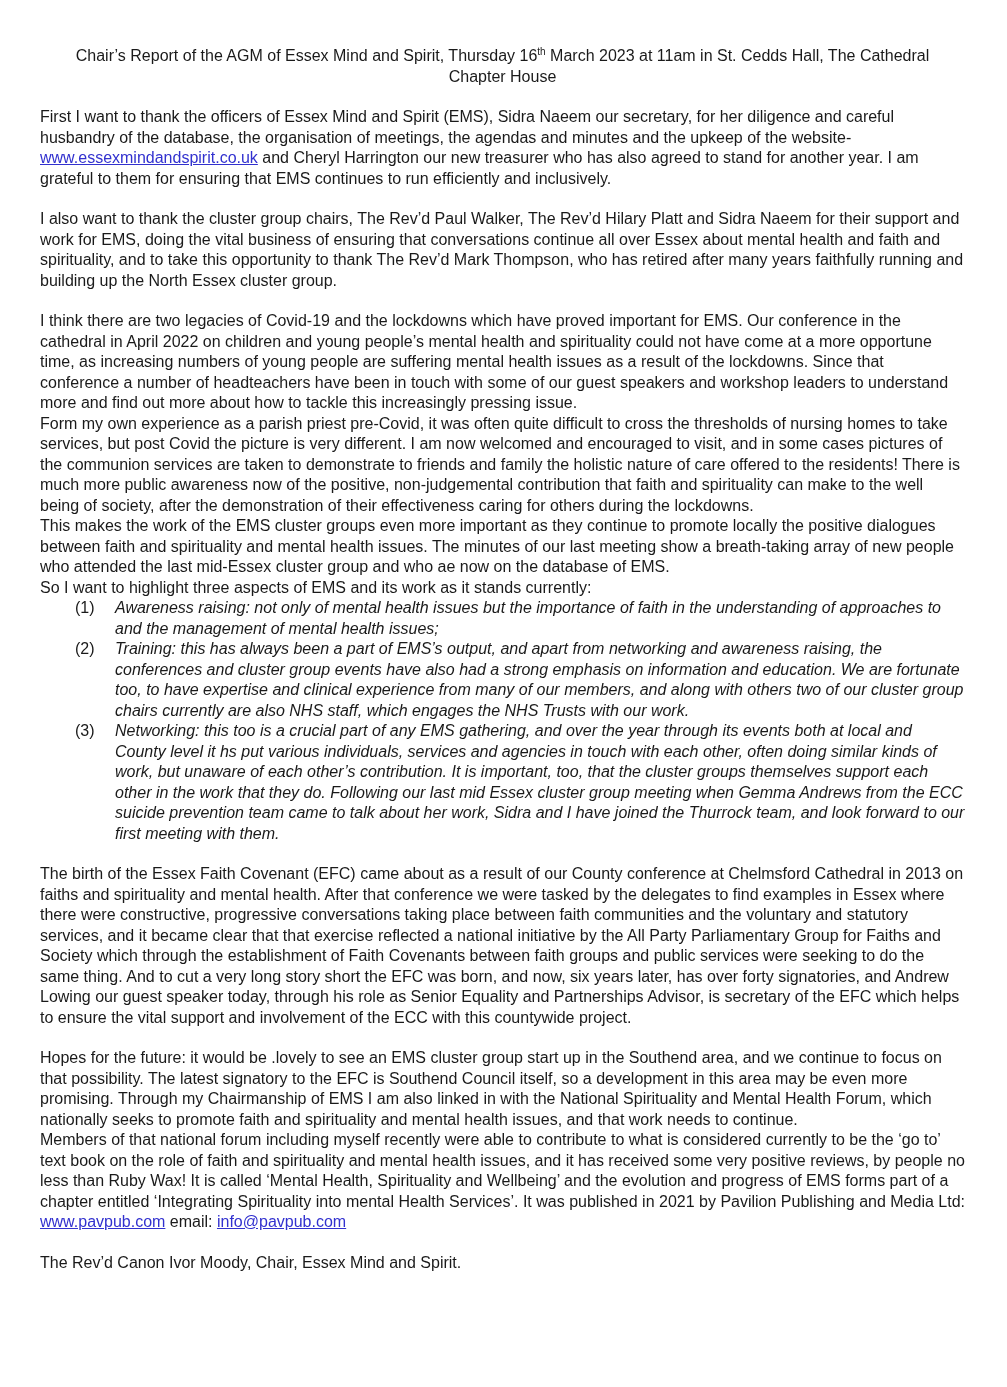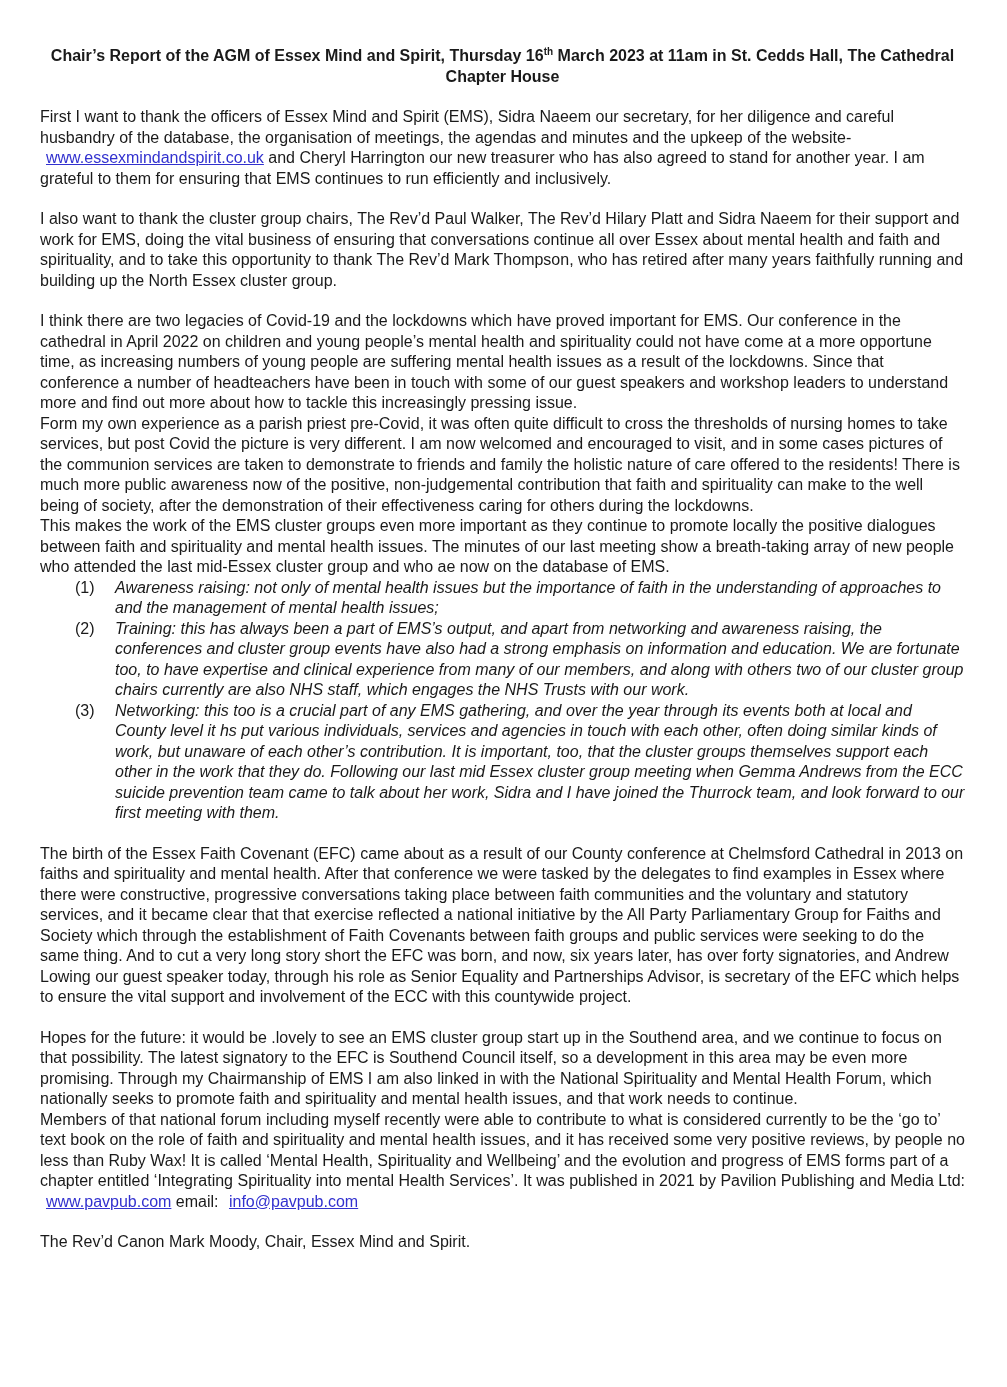--- a/index.html
+++ b/index.html
@@ -18,21 +18,21 @@
     height: 1387px;
     padding: 46px 42px 20px 40px;
     font-family: "Liberation Sans", sans-serif;
     font-size: 16px;
     line-height: 20.5px;
     color: #1a1a1a;
     background: #ffffff;
   }
   .doc-title {
     font-size: 16px;
-    font-weight: bold;
+    font-weight: normal;
     text-align: center;
     margin: 0;
     padding: 0 8px;
   }
   .doc-title sup {
     font-size: 10px;
     line-height: 0;
     vertical-align: super;
   }
   p { margin: 0; }
@@ -46,38 +46,38 @@
     flex: 0 0 40px;
   }
   .list-text {
     flex: 1;
     font-style: italic;
   }
   a.doc-link {
     color: #3231cf;
     text-decoration: underline;
     cursor: pointer;
-    margin-left: 6px;
   }
 </style>
 </head>
 <body>
 
 <div class="page">
 
   <h1 class="doc-title"><span>Chair’s Report of the AGM of Essex Mind and Spirit, Thursday 16</span><sup>th</sup><span> March 2023 at 11am in St. Cedds Hall, The Cathedral Chapter House</span></h1>
 
   <p class="block"><span>First I want to thank the officers of Essex Mind and Spirit (EMS), Sidra Naeem our secretary, for her diligence and careful husbandry of the database, the organisation of meetings, the agendas and minutes and the upkeep of the website- </span><a class="doc-link">www.essexmindandspirit.co.uk</a><span> and Cheryl Harrington our new treasurer who has also agreed to stand for another year. I am grateful to them for ensuring that EMS continues to run efficiently and inclusively.</span></p>
 
   <p class="block">I also want to thank the cluster group chairs, The Rev’d Paul Walker, The Rev’d Hilary Platt and Sidra Naeem for their support and work for EMS, doing the vital business of ensuring that conversations continue all over Essex about mental health and faith and spirituality, and to take this opportunity to thank The Rev’d Mark Thompson, who has retired after many years faithfully running and building up the North Essex cluster group.</p>
 
   <div class="block">
     <p>I think there are two legacies of Covid-19 and the lockdowns which have proved important for EMS. Our conference in the cathedral in April 2022 on children and young people’s mental health and spirituality could not have come at a more opportune time, as increasing numbers of young people are suffering mental health issues as a result of the lockdowns. Since that conference a number of headteachers have been in touch with some of our guest speakers and workshop leaders to understand more and find out more about how to tackle this increasingly pressing issue.</p>
     <p>Form my own experience as a parish priest pre-Covid, it was often quite difficult to cross the thresholds of nursing homes to take services, but post Covid the picture is very different. I am now welcomed and encouraged to visit, and in some cases pictures of the communion services are taken to demonstrate to friends and family the holistic nature of care offered to the residents! There is much more public awareness now of the positive, non-judgemental contribution that faith and spirituality can make to the well being of society, after the demonstration of their effectiveness caring for others during the lockdowns.</p>
     <p>This makes the work of the EMS cluster groups even more important as they continue to promote locally the positive dialogues between faith and spirituality and mental health issues. The minutes of our last meeting show a breath-taking array of new people who attended the last mid-Essex cluster group and who ae now on the database of EMS.</p>
+    <p>So I want to highlight three aspects of EMS and its work as it stands currently:</p>
 
     <div class="numbered-list">
       <div class="list-item">
         <span class="list-marker">(1)</span>
         <span class="list-text">Awareness raising: not only of mental health issues but the importance of faith in the understanding of approaches to and the management of mental health issues;</span>
       </div>
       <div class="list-item">
         <span class="list-marker">(2)</span>
         <span class="list-text">Training: this has always been a part of EMS’s output, and apart from networking and awareness raising, the conferences and cluster group events have also had a strong emphasis on information and education. We are fortunate too, to have expertise and clinical experience from many of our members, and along with others two of our cluster group chairs currently are also NHS staff, which engages the NHS Trusts with our work.</span>
       </div>
@@ -88,15 +88,15 @@
     </div>
   </div>
 
   <p class="block">The birth of the Essex Faith Covenant (EFC) came about as a result of our County conference at Chelmsford Cathedral in 2013 on faiths and spirituality and mental health. After that conference we were tasked by the delegates to find examples in Essex where there were constructive, progressive conversations taking place between faith communities and the voluntary and statutory services, and it became clear that that exercise reflected a national initiative by the All Party Parliamentary Group for Faiths and Society which through the establishment of Faith Covenants between faith groups and public services were seeking to do the same thing. And to cut a very long story short the EFC was born, and now, six years later, has over forty signatories, and Andrew Lowing our guest speaker today, through his role as Senior Equality and Partnerships Advisor, is secretary of the EFC which helps to ensure the vital support and involvement of the ECC with this countywide project.</p>
 
   <div class="block">
     <p>Hopes for the future: it would be .lovely to see an EMS cluster group start up in the Southend area, and we continue to focus on that possibility. The latest signatory to the EFC is Southend Council itself, so a development in this area may be even more promising. Through my Chairmanship of EMS I am also linked in with the National Spirituality and Mental Health Forum, which nationally seeks to promote faith and spirituality and mental health issues, and that work needs to continue.</p>
     <p><span>Members of that national forum including myself recently were able to contribute to what is considered currently to be the ‘go to’ text book on the role of faith and spirituality and mental health issues, and it has received some very positive reviews, by people no less than Ruby Wax! It is called ‘Mental Health, Spirituality and Wellbeing’ and the evolution and progress of EMS forms part of a chapter entitled ‘Integrating Spirituality into mental Health Services’. It was published in 2021 by Pavilion Publishing and Media Ltd: </span><a class="doc-link">www.pavpub.com</a><span> email: </span><a class="doc-link">info@pavpub.com</a></p>
   </div>
 
-  <p class="block">The Rev’d Canon Mark Moody, Chair, Essex Mind and Spirit.</p>
+  <p class="block">The Rev’d Canon Ivor Moody, Chair, Essex Mind and Spirit.</p>
 
 </div>
 
 </body></html>

